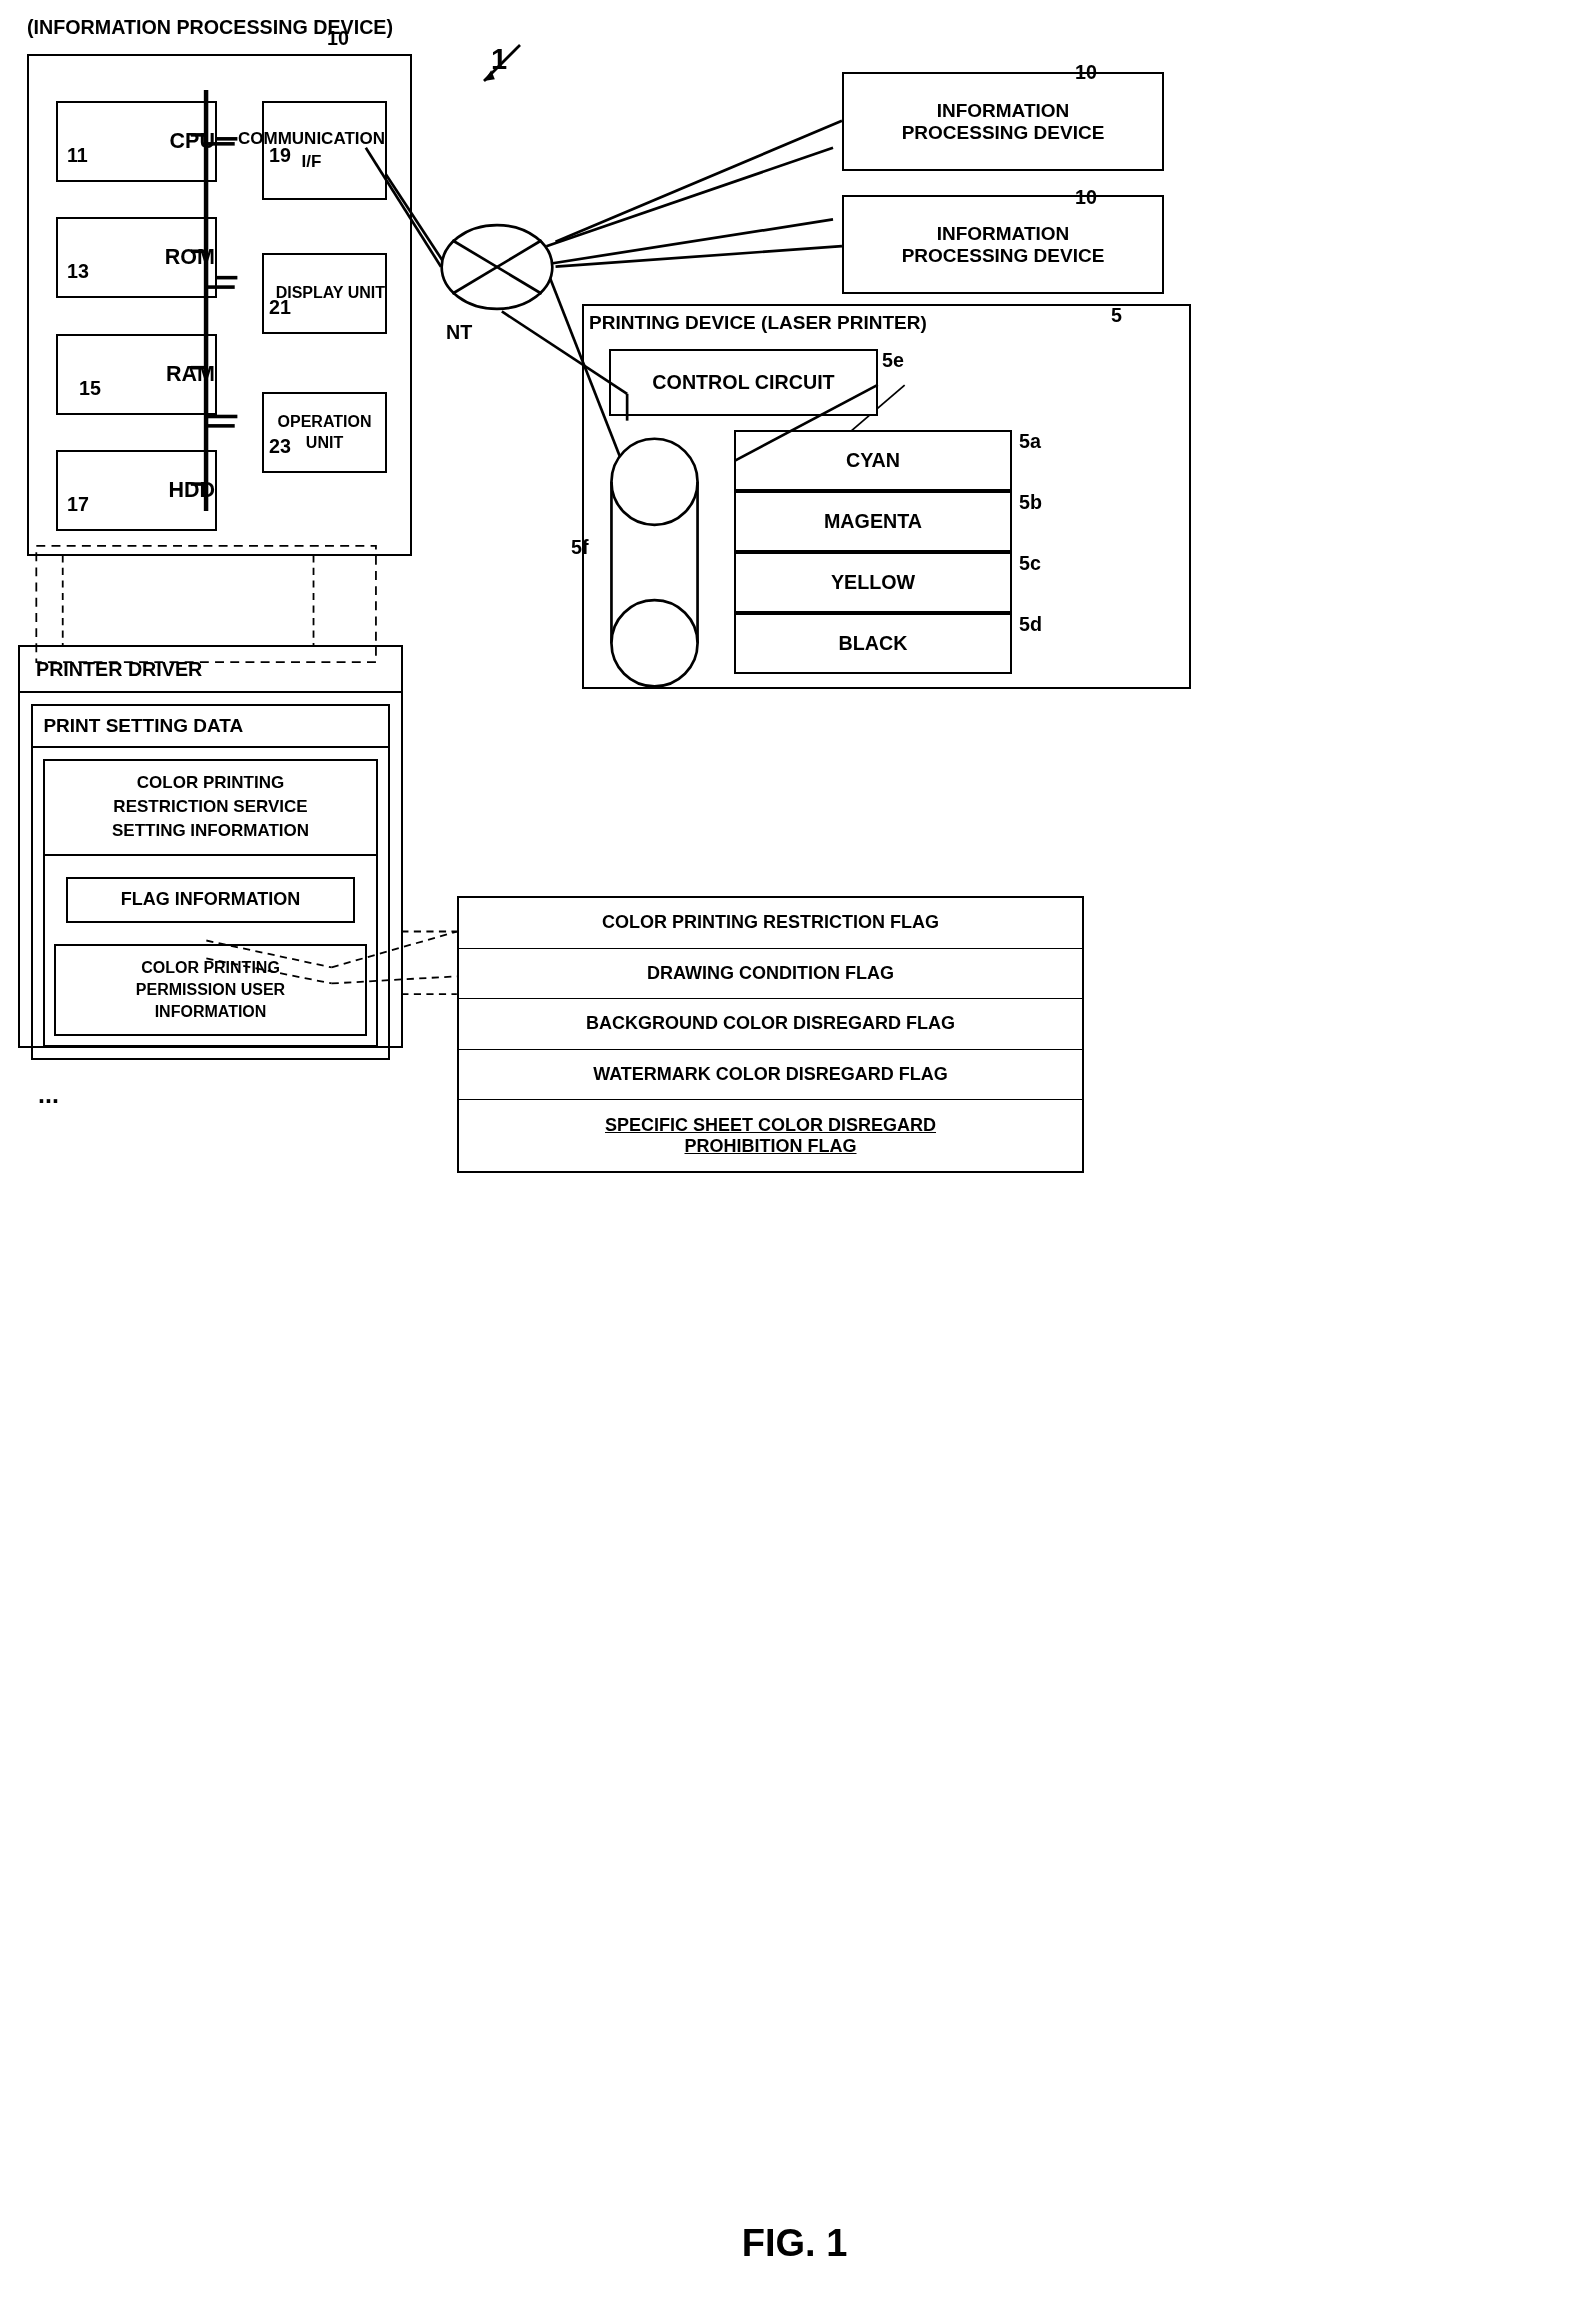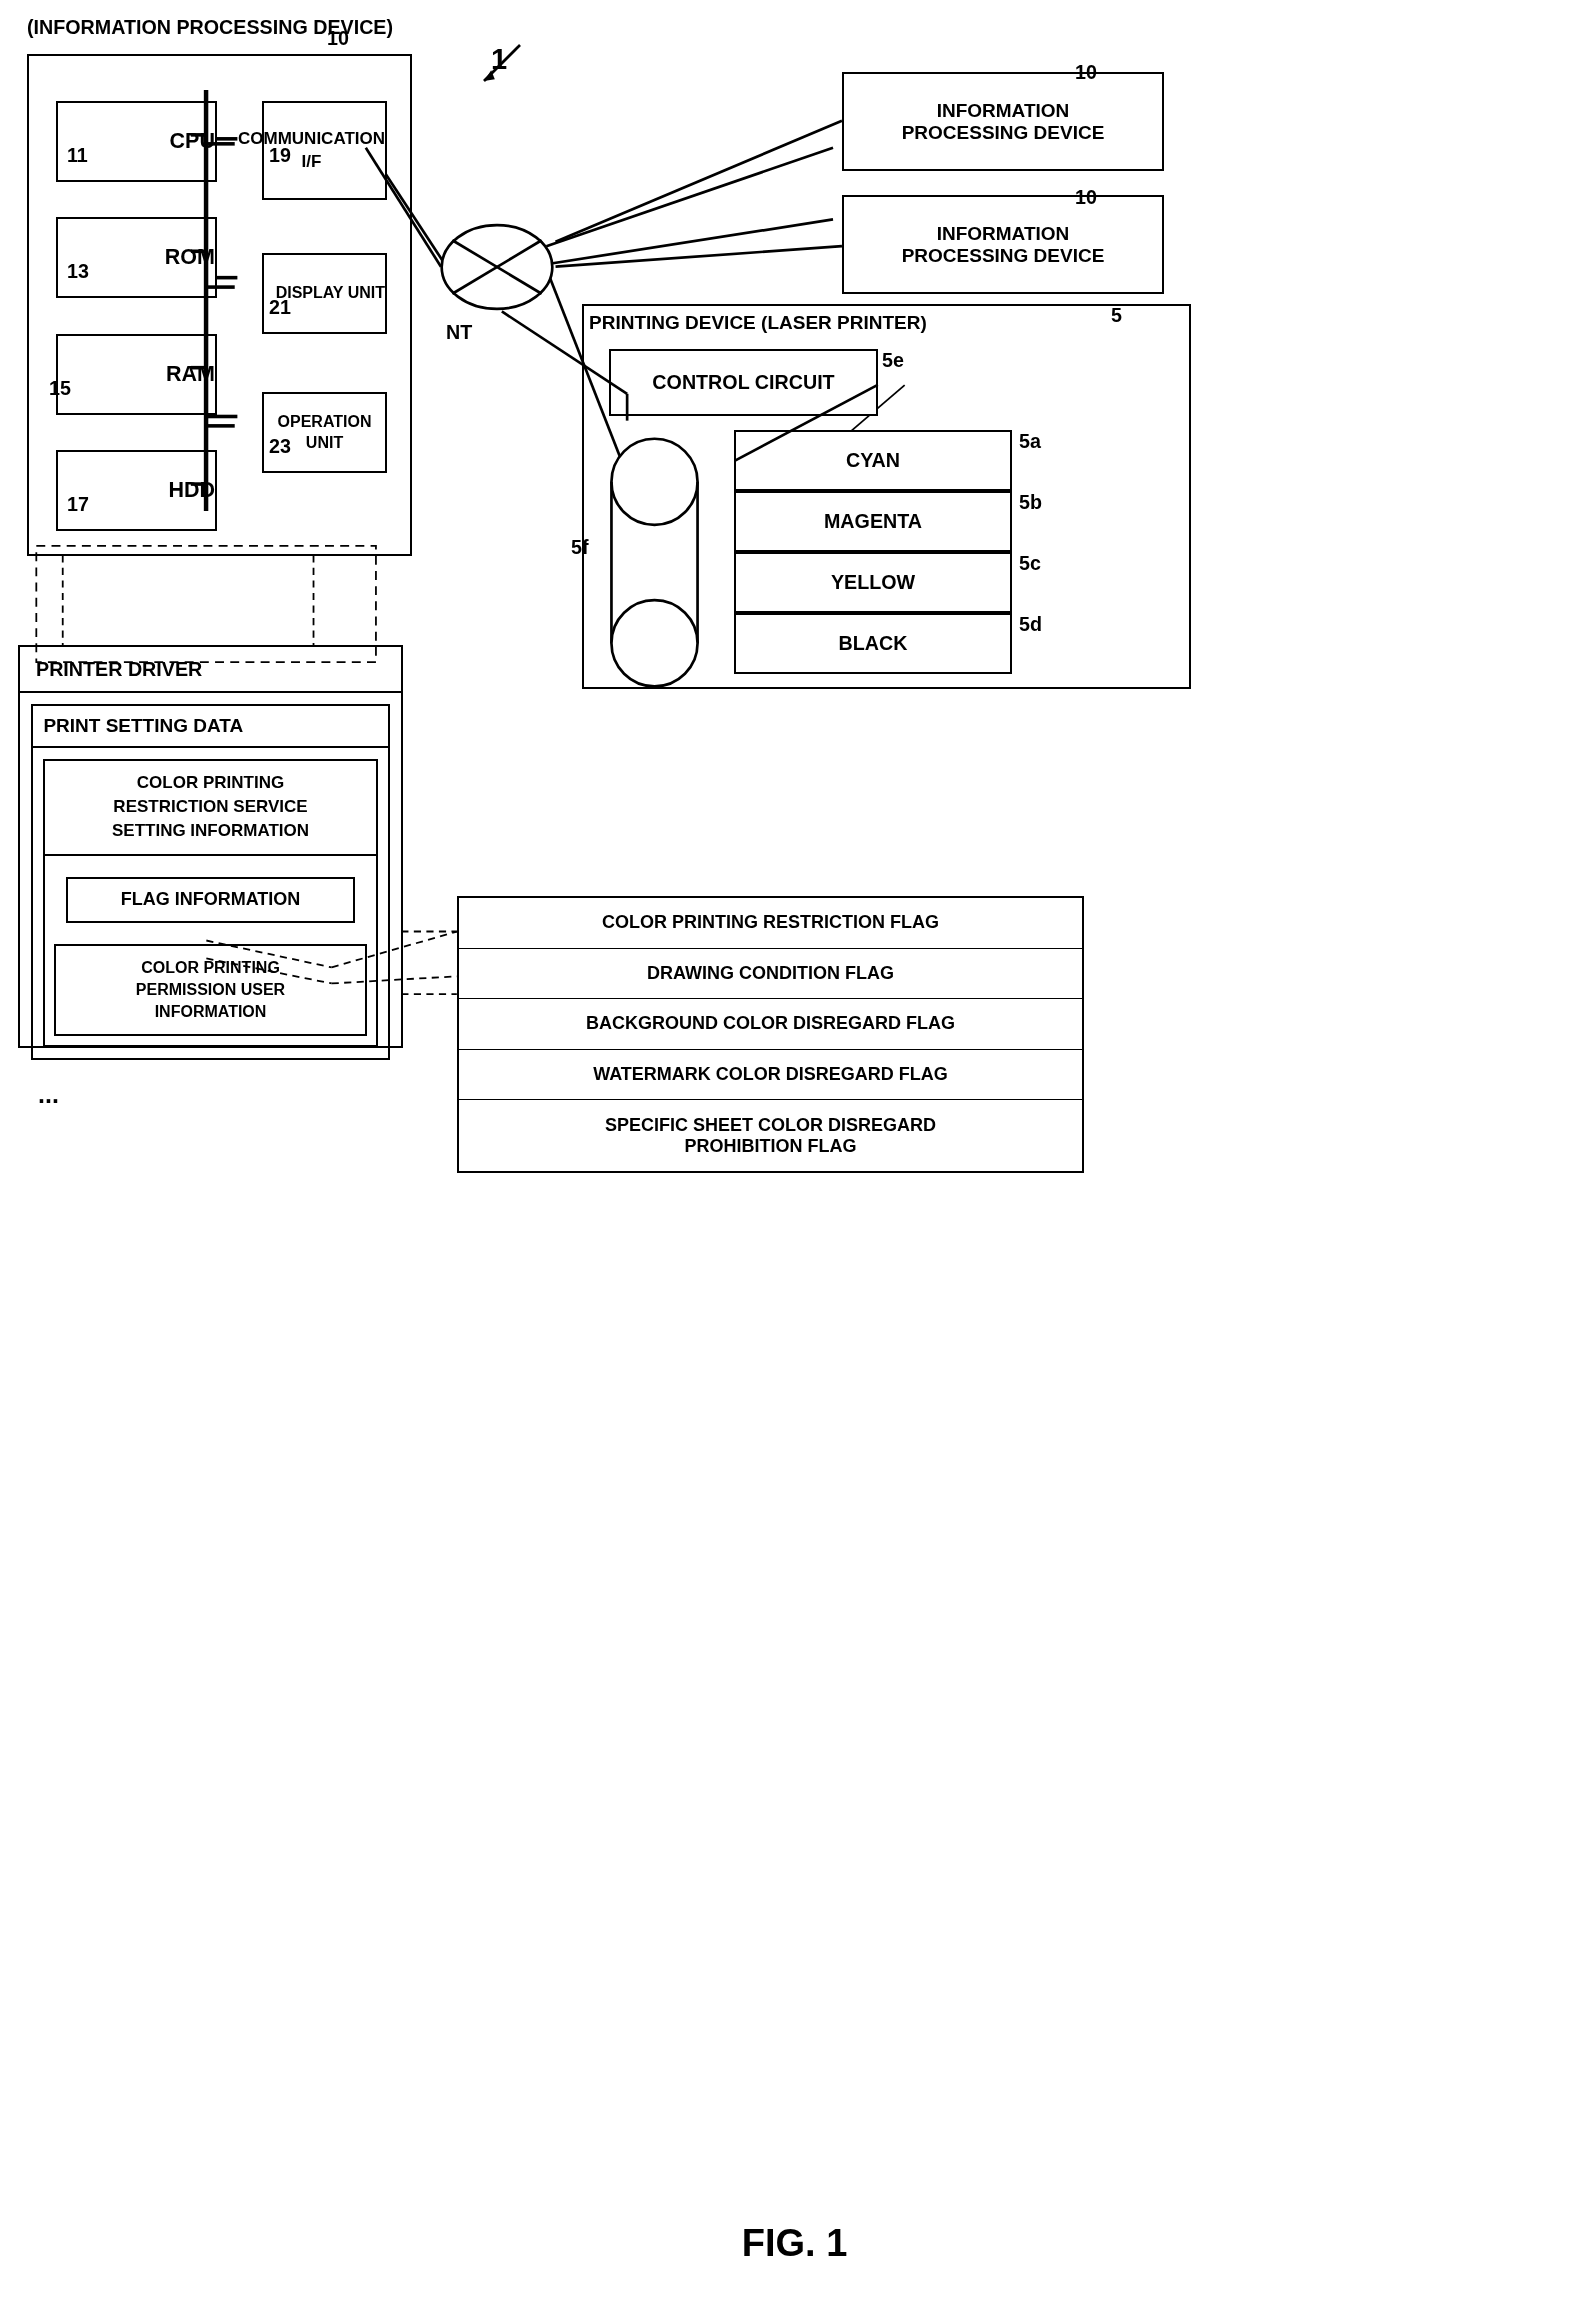--- a/index.html
+++ b/index.html
@@ -189,20 +189,21 @@
     .flag-row {
       border-bottom: 1.8px solid #000;
       padding: 14.3px 10.7px;
       font-size: 18px;
       font-weight: bold;
       text-align: center;
     }
 
     .flag-row:last-child {
       border-bottom: none;
+      text-decoration: underline;
     }
 
     
     svg.connectors {
       position: absolute;
       top: 0;
       left: 0;
       width: 1589px;
       height: 2301px;
       pointer-events: none;
@@ -275,21 +276,21 @@
     <div class="ref-label" style="top:88px; left:38px;">11</div>
 
     <div class="component-box rom-box">
       <span>ROM</span>
     </div>
     <div class="ref-label" style="top:204px; left:38px;">13</div>
 
     <div class="component-box ram-box">
       <span>RAM</span>
     </div>
-    <div class="ref-label" style="top:321px; left:20px;">15</div>
+    <div class="ref-label" style="top:321px; left:50px;">15</div>
 
     <div class="component-box hdd-box">
       <span>HDD</span>
     </div>
     <div class="ref-label" style="top:437px; left:38px;">17</div>
 
     <div class="component-box comm-box" style="font-size:17px; text-align:center; line-height:1.3;">
       <span>COMMUNICATION<br>I/F</span>
     </div>
     <div class="ref-label" style="top:88px; left:240px;">19</div>

